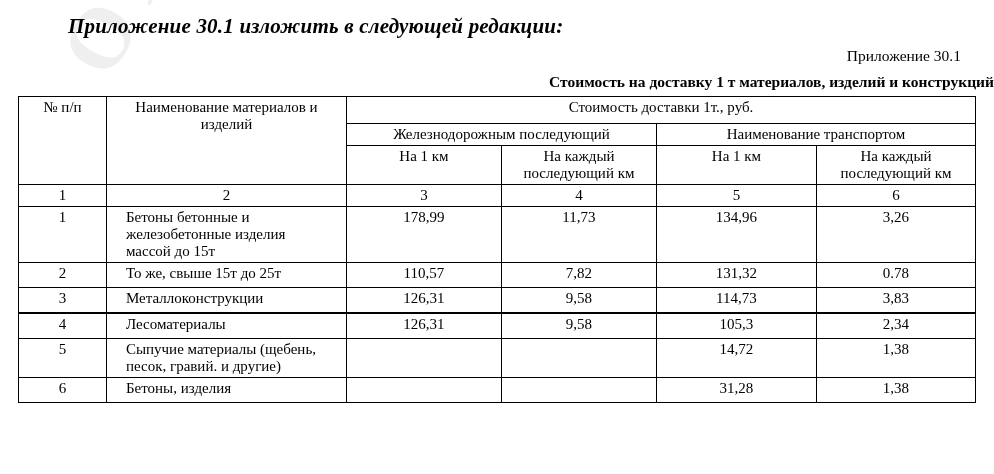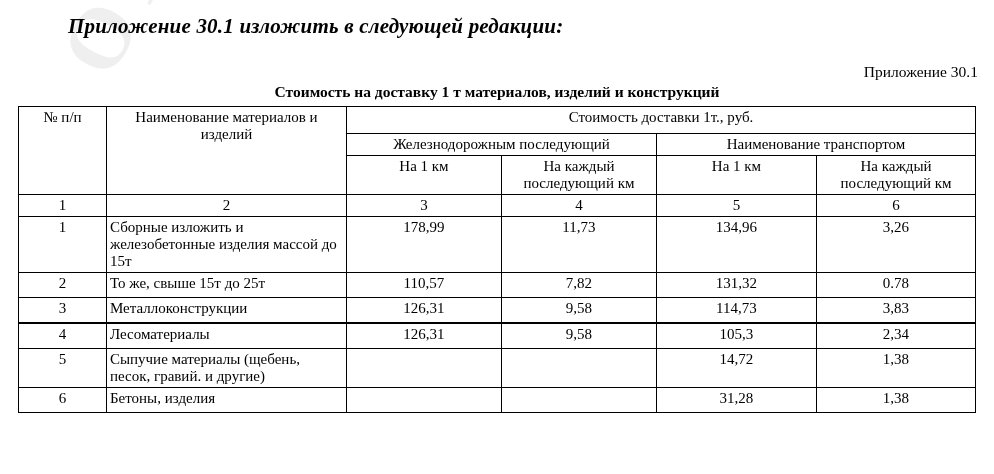--- a/index.html
+++ b/index.html
@@ -44,43 +44,43 @@
   .heading {
     margin: 14px 0 0 0;
     padding-left: 68px;
     font-family: "Liberation Serif", serif;
     font-style: italic;
     font-weight: bold;
     font-size: 21px;
     letter-spacing: 0.2px;
   }
   .annex-ref {
-    margin-top: 24px;
-    padding-right: 16px;
+    margin-top: 8px;
+    padding-right: 33px;
     text-align: right;
     font-size: 15.5px;
   }
   .table-title {
-    margin-top: 2px;
-    text-align: center;
+    margin-top: 8px;
+    text-align: right;
     font-weight: bold;
     font-size: 15.5px;
   }
   table.cost {
     border-collapse: collapse;
     margin: 5px auto 0 auto;
     width: 957px;
     table-layout: fixed;
     background: transparent;
   }
   table.cost td, table.cost th {
     border: 1px solid #000000;
     font-weight: normal;
     font-size: 15px;
-    padding: 2px 3px;
+    padding: 2px 19px;
     vertical-align: top;
     background: transparent;
   }
   .c-center { text-align: center; }
   .c-left { text-align: left; padding-left: 8px; }
   .mid { vertical-align: middle; }
   .bold { font-weight: bold; }
   .numrow td { text-align: center; padding: 0 3px 1px 3px; }
   .thick-top { border-top: 2px solid #000 !important; }
   .hdr-top td { height: 22px; }
@@ -136,21 +136,21 @@
           <td>1</td>
           <td>2</td>
           <td>3</td>
           <td>4</td>
           <td>5</td>
           <td>6</td>
         </tr>
 
         <tr>
           <td class="c-center">1</td>
-          <td class="c-left">Сборные изложить и железобетонные изделия массой до 15т</td>
+          <td class="c-left">Бетоны бетонные и железобетонные изделия массой до 15т</td>
           <td class="c-center">178,99</td>
           <td class="c-center">11,73</td>
           <td class="c-center bold">134,96</td>
           <td class="c-center">3,26</td>
         </tr>
 
         <tr class="row-tall">
           <td class="c-center">2</td>
           <td class="c-left">То же, свыше 15т до 25т</td>
           <td class="c-center">110,57</td>

